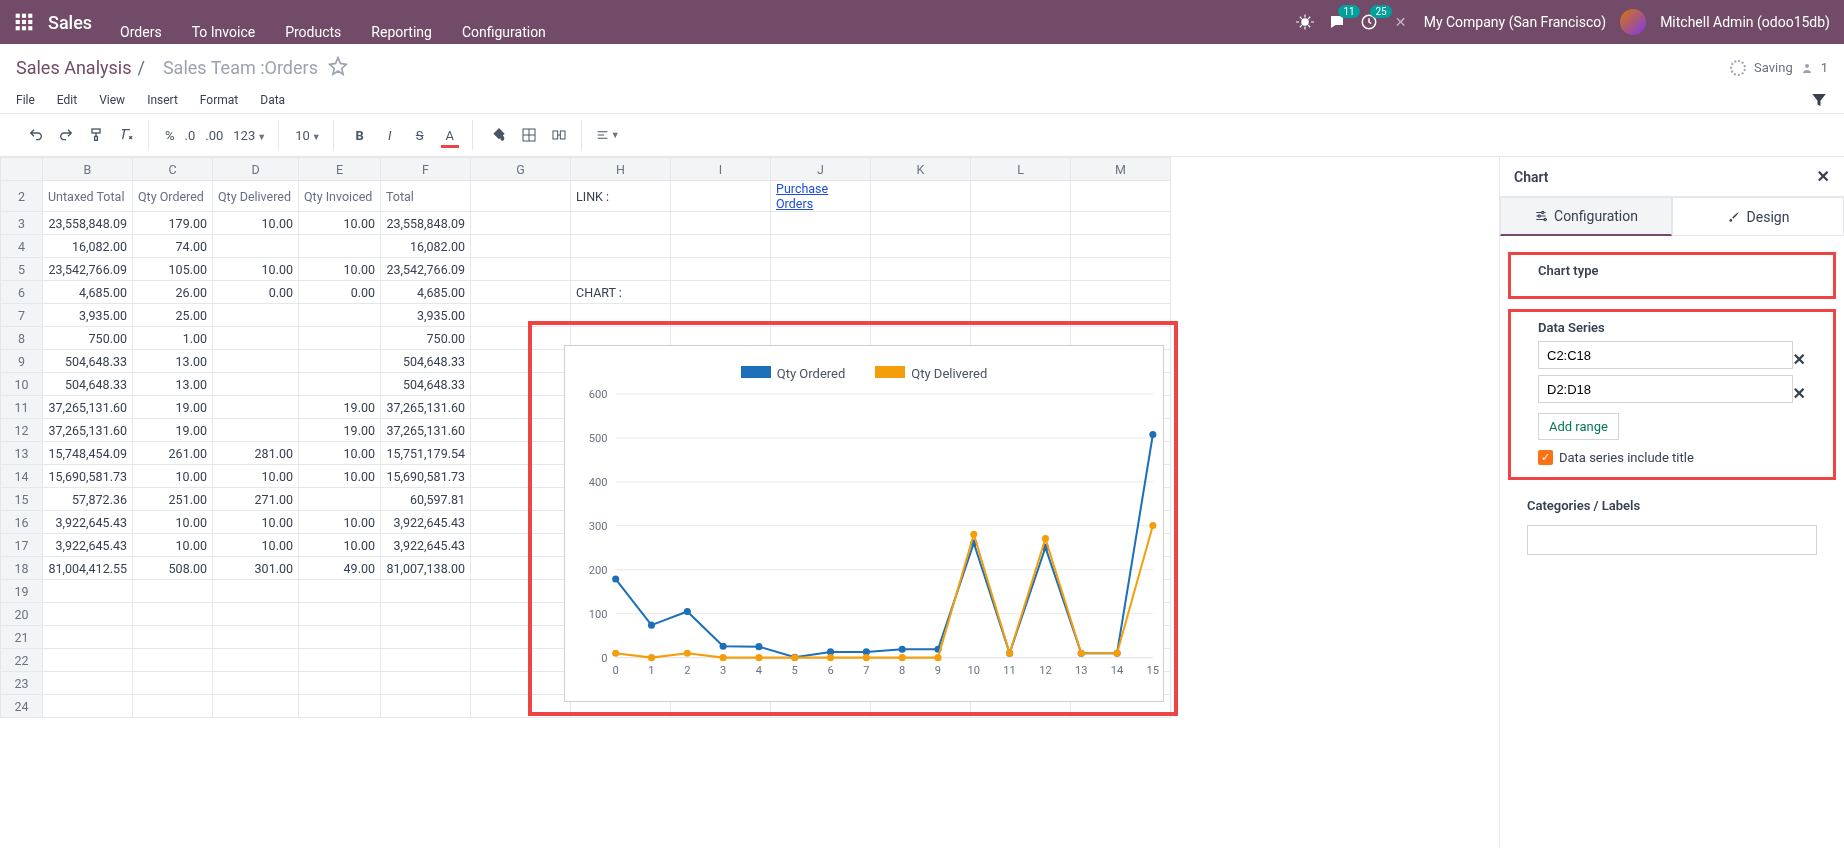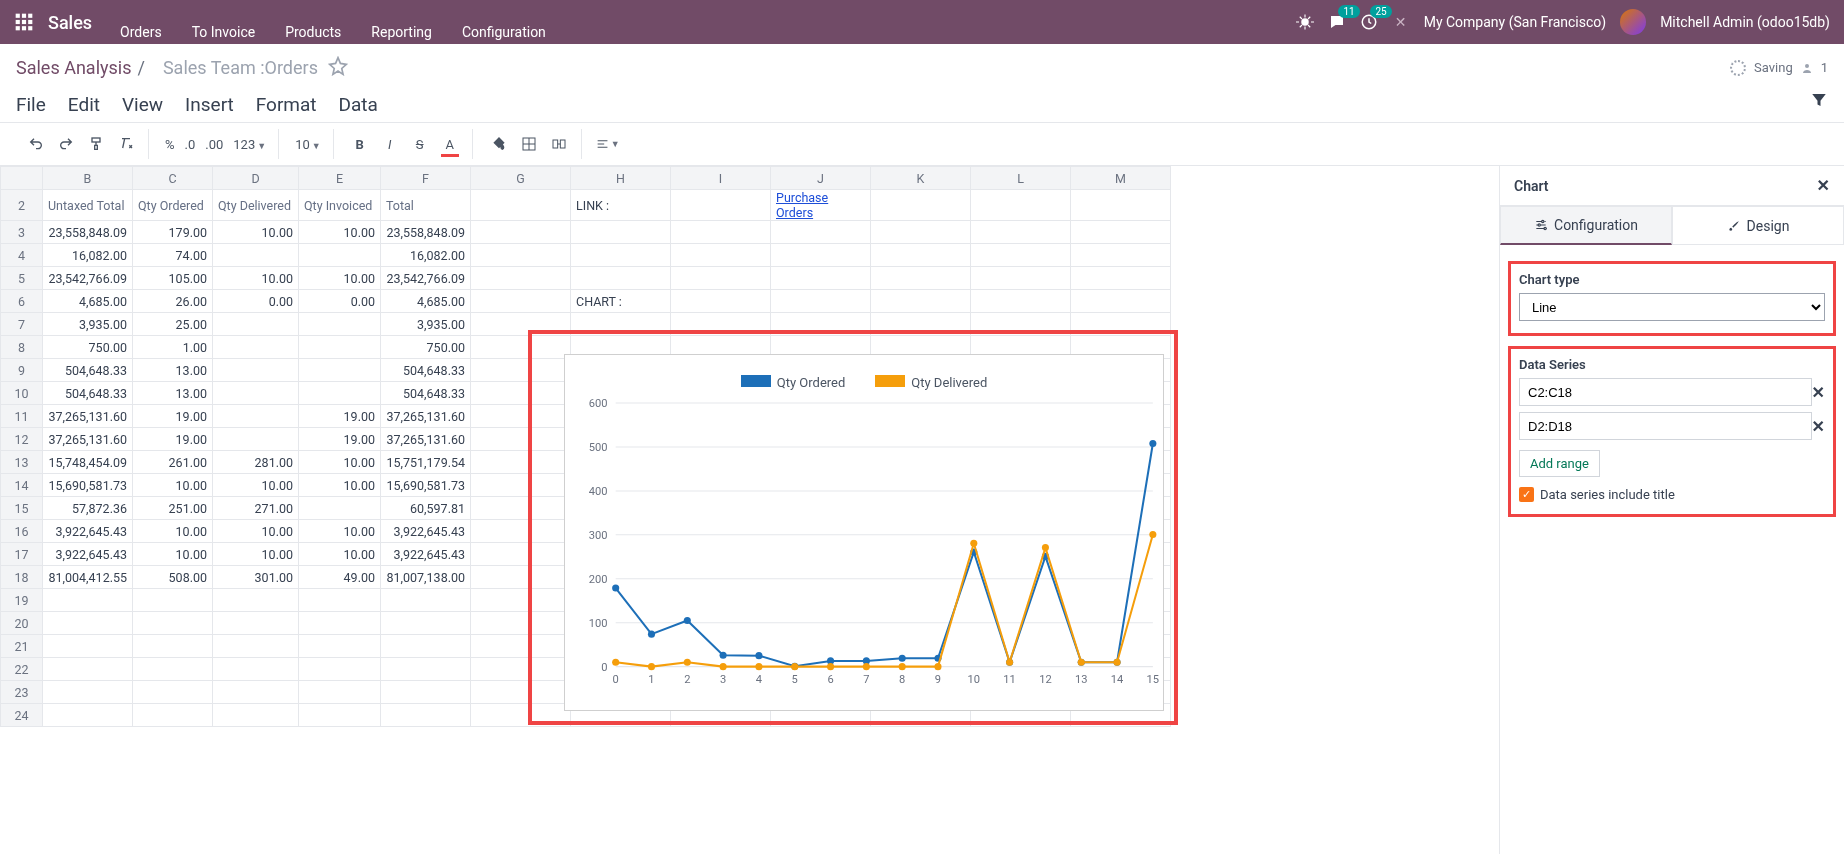--- a/index.html
+++ b/index.html
@@ -22,21 +22,21 @@
   .crumb-row .c1 { color: #714B67; font-size: 18px; }
   .crumb-row .sep { color: #6b7280; font-size: 18px; margin: 0 6px; }
   .crumb-row .c2 { color: #9ca3af; font-size: 18px; margin-left: 12px; }
   .crumb-row .star { margin-left: 10px; color: #9ca3af; }
   .crumb-row .right { margin-left: auto; display: flex; align-items: center; gap: 8px; color: #6b7280; font-size: 13px; }
   .crumb-row .spinner { width: 16px; height: 16px; border: 2px dotted #9ca3af; border-radius: 50%; }
   .person-icon { width: 12px; height: 12px; }
 
   
   .menubar { display: flex; align-items: center; padding: 4px 16px 6px; gap: 22px; border-bottom: 1px solid #e5e7eb; position: relative; }
-  .menubar span { font-size: 19px; color: #374151; }
+  .menubar span { font-size: 12px; color: #374151; }
   .menubar .filter-icon { position: absolute; right: 16px; top: 2px; }
 
   
   .toolbar { display: flex; align-items: center; padding: 6px 14px; gap: 4px; border-bottom: 1px solid #e5e7eb; }
   .toolbar .group { display: flex; align-items: center; gap: 6px; padding: 0 10px; border-right: 1px solid #e5e7eb; height: 30px; }
   .toolbar .group:last-child { border-right: none; }
   .tb-btn { width: 24px; height: 24px; display: flex; align-items: center; justify-content: center; color: #4b5563; cursor: pointer; }
   .tb-txt { font-size: 13px; color: #4b5563; padding: 0 2px; }
   .caret { font-size: 9px; color: #6b7280; margin-left: 2px; }
   .font-color-btn { position: relative; }
@@ -62,25 +62,25 @@
   
   
   .sidepanel { width: 345px; border-left: 1px solid #e5e7eb; background: #fff; display: flex; flex-direction: column; }
   .sp-head { display: flex; align-items: center; padding: 10px 14px; border-bottom: 1px solid #e5e7eb; }
   .sp-head .title { font-size: 14px; font-weight: 600; color: #374151; }
   .sp-head .close { margin-left: auto; font-size: 16px; color: #374151; font-weight: bold; }
   .sp-tabs { display: flex; }
   .sp-tab { flex: 1; text-align: center; padding: 10px 0; font-size: 14px; border: 1px solid #e5e7eb; display: flex; align-items: center; justify-content: center; gap: 6px; }
   .sp-tab.active { background: #f3f4f6; border-bottom: 2px solid #714B67; }
   .sp-body { padding: 12px 0; overflow: auto; }
-  .sp-section { padding: 8px 8px 12px; }
+  .sp-section { padding: 8px 27px 12px; }
   .sp-section.redbox { border: 3px solid #ef4444; margin: 4px 8px 10px; }
   .sp-label { font-size: 13px; font-weight: 600; color: #374151; margin-bottom: 6px; }
   .sp-select { width: 100%; height: 28px; border: 1px solid #9ca3af; padding: 0 8px; font-size: 13px; background: #fff; }
-  .ds-row { display: flex; align-items: center; margin-bottom: 6px; }
+  .ds-row { display: flex; align-items: flex-end; margin-bottom: 6px; }
   .ds-row input { flex: 1; height: 28px; border: 1px solid #d1d5db; padding: 0 8px; font-size: 13px; }
   .ds-row .x { font-weight: bold; font-size: 16px; color: #374151; cursor: pointer; }
   .add-range { display: inline-block; padding: 5px 10px; border: 1px solid #d1d5db; color: #047857; font-size: 13px; font-weight: 400; cursor: pointer; margin-top: 4px; }
   .chk-row { display: flex; align-items: center; gap: 6px; margin-top: 10px; font-size: 13px; }
   .chk-row .chk { width: 15px; height: 15px; background: #f97316; display: flex; align-items: center; justify-content: center; color: #fff; font-size: 11px; border-radius: 2px; }
   .cat-input { width: 100%; height: 30px; border: 1px solid #d1d5db; margin-top: 6px; }
 
   .legend { display: flex; justify-content: center; gap: 30px; padding-top: 20px; font-size: 13px; color: #4b5563; }
   .legend .sw { width: 30px; height: 12px; display: inline-block; margin-right: 6px; }
   
@@ -707,35 +707,36 @@
       <div class="sp-tab">
         <svg width="14" height="14" viewBox="0 0 24 24" fill="#374151">
             <path d="M20 4c-2 0-9 7-11 9l2 2c2-2 9-9 9-11zM7 15c-2 0-3 2-3 4 0 1 2 1 2 1 2 0 3-1 3-3l-2-2z"></path>
           </svg>
         <span>Design</span>
       </div>
     </div>
     <div class="sp-body">
       <div class="sp-section redbox">
         <div class="sp-label">Chart type</div>
-        <select class="sp-select">
-          <option>Line</option>
-        </select>
       </div>
       <div class="sp-section redbox">
         <div class="sp-label">Data Series</div>
         <div class="ds-row">
           <input value="C2:C18" style="">
           <span class="x">✕</span>
         </div>
         <div class="ds-row">
           <input value="D2:D18" style="">
           <span class="x">✕</span>
         </div>
         <span class="add-range">Add range</span>
         <div class="chk-row">
           <span class="chk">✓</span>
           <span>Data series include title</span>
         </div>
       </div>
+      <div class="sp-section">
+        <div class="sp-label">Categories / Labels</div>
+        <input class="cat-input" style="">
+      </div>
     </div>
   </div>
 </div>
 
 </body></html>

